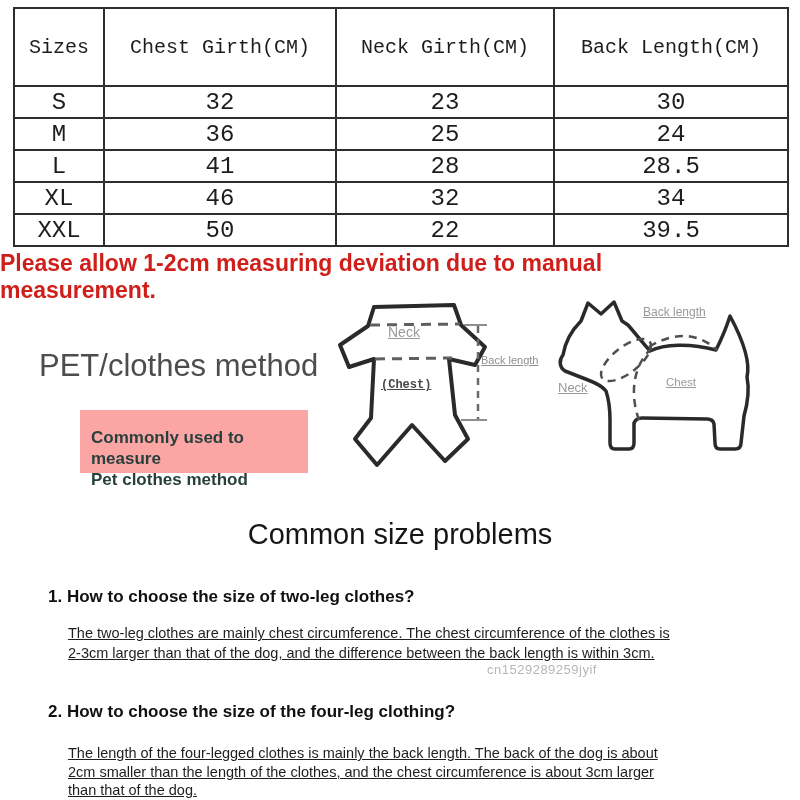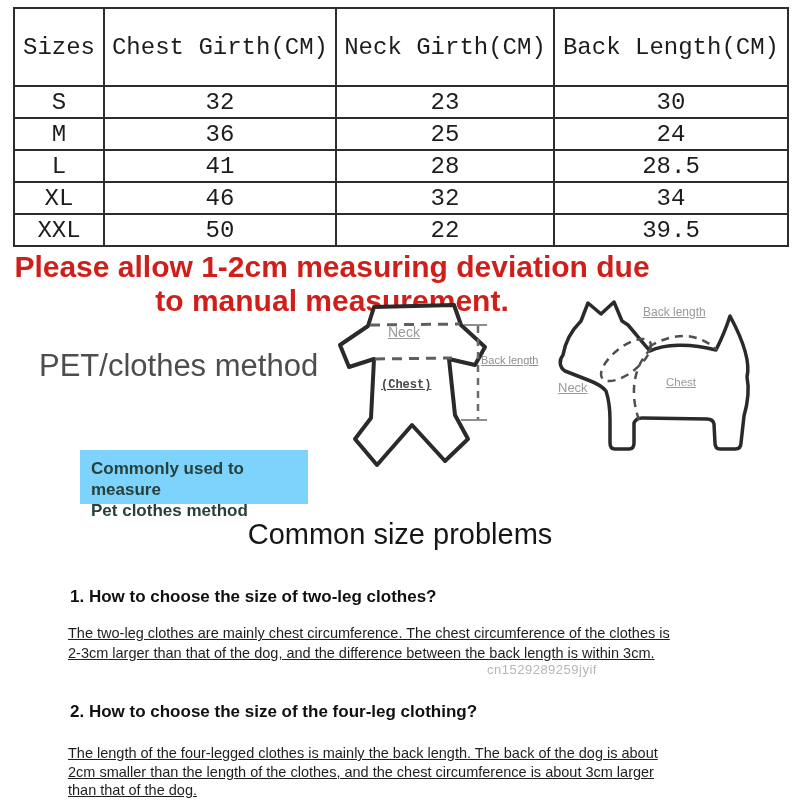--- a/index.html
+++ b/index.html
@@ -6,50 +6,50 @@
   .page{position:relative;width:800px;height:800px;background:#ffffff;overflow:hidden;
         font-family:"Liberation Sans",sans-serif;}
 
   
   .size-table{position:absolute;left:13px;top:7px;width:774px;border-collapse:collapse;table-layout:fixed;}
   .size-table th,.size-table td{
     border:2px solid #2d2d2d;
     font-family:"Liberation Mono",monospace;
     font-weight:400;color:#1d1d1d;text-align:center;vertical-align:middle;padding:0;
     white-space:nowrap;overflow:hidden;}
-  .size-table th{height:76px;font-size:24px;}
+  .size-table th{height:76px;font-size:20px;}
   .size-table td{height:30px;font-size:24px;}
 
   
-  .note{position:absolute;left:0;top:250px;width:664px;text-align:center;
-        font-size:30px;font-weight:700;color:#d01f1a;letter-spacing:0px;}
+  .note{position:absolute;left:0;top:250px;width:664px;
+        font-size:23px;font-weight:700;color:#d01f1a;letter-spacing:0px;}
 
   
   .pet-title{position:absolute;left:39px;top:348px;font-size:31px;color:#4d4d4d;}
   .highlight-box{position:absolute;left:80px;top:410px;width:217px;height:41px;
-        background:#7dd3fc;padding:8px 0 5px 11px;
-        color:#27403b;font-weight:700;font-size:17px;line-height:21px;margin-top:40px;}
+        background:#fca5a5;padding:17px 0 5px 11px;
+        color:#27403b;font-weight:700;font-size:17px;line-height:21px;}
   .highlight-box span{display:block;}
 
   .diagram{position:absolute;}
   .garment-wrap{left:328px;top:293px;width:240px;height:192px;}
   .dog-wrap{left:548px;top:292px;width:252px;height:195px;}
   .dlabel{position:absolute;color:#9a9a9a;white-space:nowrap;text-decoration:underline;}
   .lbl-garment-neck{left:60px;top:31px;font-size:14px;}
   .lbl-garment-chest{left:53px;top:85px;font-size:12px;color:#474747;
         font-family:"Liberation Mono",monospace;font-weight:700;letter-spacing:0px;}
   .lbl-garment-back{left:153px;top:61px;font-size:11px;color:#8f8f8f;}
   .lbl-dog-back{left:95px;top:13px;font-size:12px;}
   .lbl-dog-neck{left:10px;top:88px;font-size:13px;}
   .lbl-dog-chest{left:118px;top:84px;font-size:11.5px;}
 
   
   .faq-title{position:absolute;left:0;top:518px;width:800px;text-align:center;
         font-size:29px;color:#161616;}
-  .q{position:absolute;left:48px;font-size:17px;font-weight:700;color:#101010;white-space:nowrap;margin-left:22px;}
+  .q{position:absolute;left:48px;font-size:17px;font-weight:700;color:#101010;white-space:nowrap;}
   .q1{top:587px;}
   .q2{top:702px;}
   .a{position:absolute;left:68px;width:612px;font-size:14.5px;color:#1f1f1f;text-decoration:underline;}
   .a1{top:624px;line-height:19.5px;}
   .a2{top:744px;line-height:18.5px;}
   .watermark{position:absolute;left:487px;top:662px;font-size:13px;color:#b6b6b6;letter-spacing:.5px;}
 </style>
 </head>
 <body>
 

